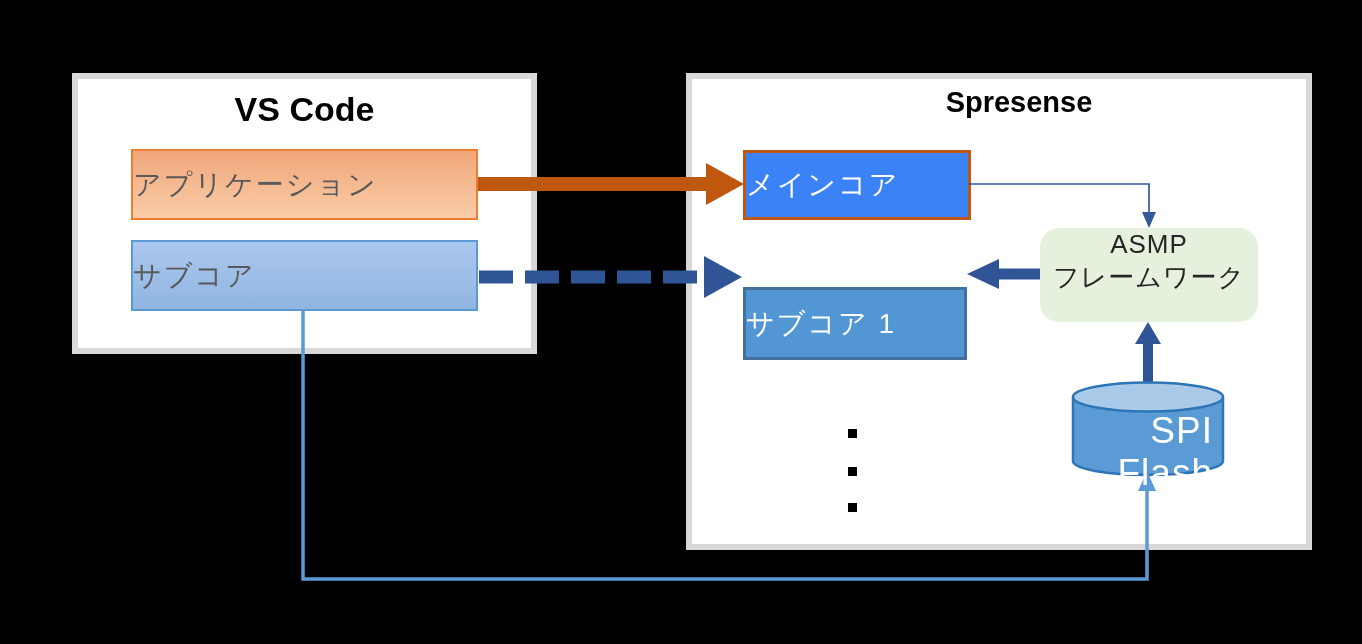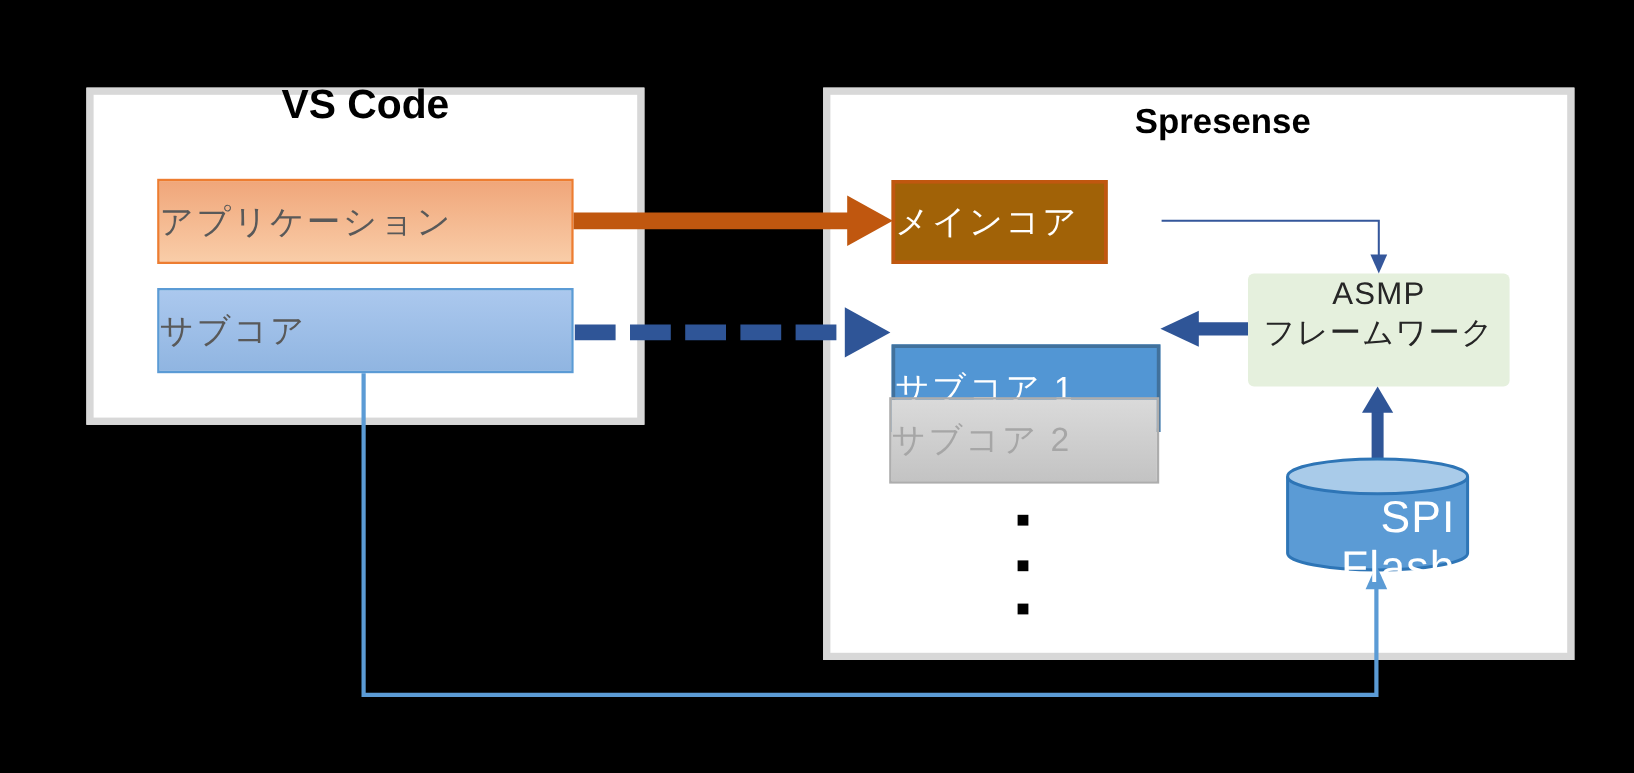--- a/index.html
+++ b/index.html
@@ -20,21 +20,21 @@
   #vscode-panel{left:72px;top:73px;width:465px;height:281px;}
   #spresense-panel{left:686px;top:73px;width:626px;height:477px;}
   .panel-title{
     position:absolute;
     width:100%;
     text-align:center;
     font-weight:bold;
     color:#000;
     z-index:2;
   }
-  #vscode-title{left:72px;top:68px;width:465px;font-size:34px;}
+  #vscode-title{left:72px;top:90px;width:465px;font-size:34px;}
   #spresense-title{left:686px;top:86px;width:626px;font-size:29px;padding-left:20px;}
   .node{
     position:absolute;
     box-sizing:border-box;
     display:flex;align-items:center;justify-content:flex-start;
     font-size:28px;
     letter-spacing:2px;
     z-index:2;
   }
   #application-node{
@@ -43,42 +43,42 @@
     border:2px solid #ed7d31;
     color:#595959;
   }
   #worker-node{
     left:131px;top:240px;width:347px;height:71px;
     background:linear-gradient(to bottom,#abc8ee,#90b5e1);
     border:2px solid #5b9bd5;
     color:#595959;
   }
   #maincore-node{
-    left:743px;top:150px;width:180px;height:70px;
-    background:#a16207;
+    left:743px;top:150px;width:228px;height:70px;
+    background:#3b82f6;
     border:3px solid #c0570f;
     color:#fff;
   }
   #subcore1-node{
     left:743px;top:239px;width:224px;height:73px;
     background:#5296d4;
     border:3px solid #41719c;
     color:#fff;
     margin-top:48px;
   }
   #subcore2-node{
     left:741px;top:331px;width:225px;height:72px;
     background:linear-gradient(to bottom,#dadada,#c3c3c3);
     border:2px solid #adadad;
     color:#a6a6a6;
   }
   #asmp-node{
     left:1040px;top:228px;width:218px;height:94px;
     background:#e5f0dd;
-    border-radius:5px;
+    border-radius:19px;
     color:#262626;
     flex-direction:column;
     font-size:26px;
     line-height:33px;
     letter-spacing:1px;
   }
   .dot{
     position:absolute;
     width:9px;height:9px;
     background:#000;
@@ -117,23 +117,20 @@
     <span>サブコア</span>
   </div>
 
   <div class="panel" id="spresense-panel"></div>
   <div class="panel-title" id="spresense-title">Spresense</div>
   <div class="node" id="maincore-node">
     <span>メインコア</span>
   </div>
   <div class="node" id="subcore1-node">
     <span>サブコア 1</span>
-  </div>
-  <div class="node" id="subcore2-node">
-    <span>サブコア 2</span>
   </div>
 
   <div class="dot" id="dot-1"></div>
   <div class="dot" id="dot-2"></div>
   <div class="dot" id="dot-3"></div>
 
   <div class="node" id="asmp-node">
     <span>ASMP</span>
     <span>フレームワーク</span>
   </div>

